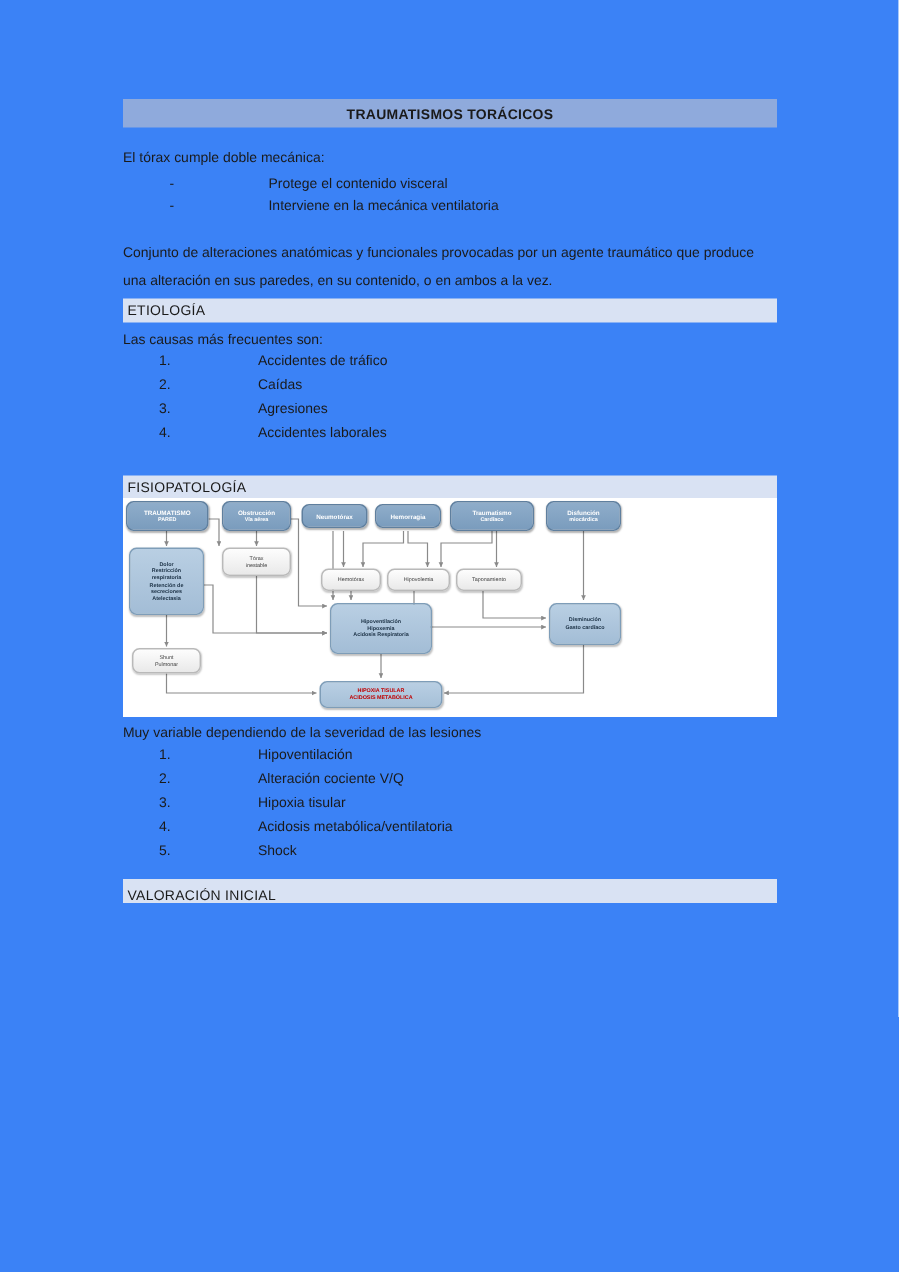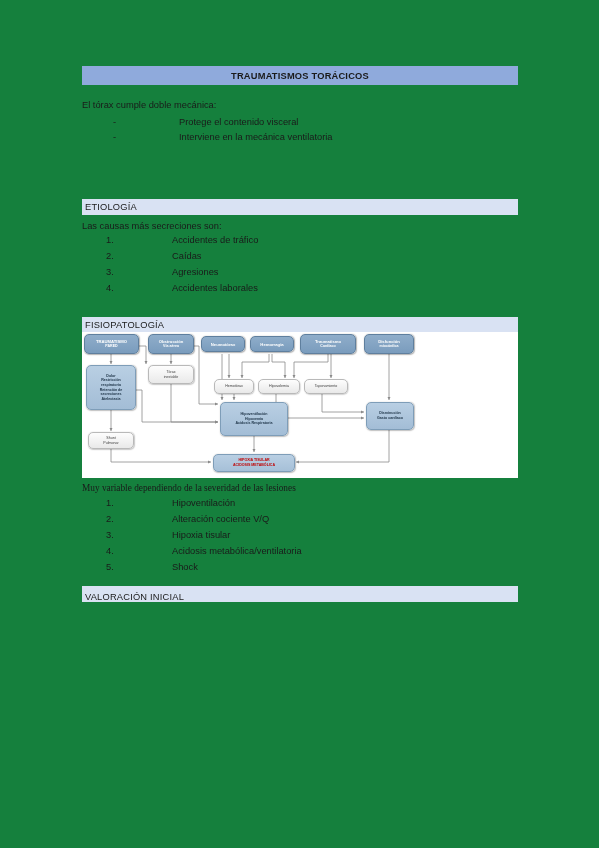--- a/index.html
+++ b/index.html
@@ -1,21 +1,21 @@
 <!DOCTYPE html>
 <html><head>
 <meta charset="utf-8">
 <style>
   html,body{margin:0;padding:0;background:#ffffff;}
   body{
     width:599px;height:848px;position:relative;overflow:hidden;
     font-family:"Liberation Sans","DejaVu Sans",sans-serif;
     color:#1a1a1a;
   }
-  .page{position:absolute;left:0;top:0;width:599px;height:848px;background:#15803d;}
+  .page{position:absolute;left:0;top:0;width:599px;height:848px;background:#3b82f6;}
 
   
   .title-band{
     position:absolute;left:82px;top:66px;width:436px;height:19px;
     background:#8faadc;
     display:flex;align-items:center;justify-content:center;
   }
   .title-band span{
     font-size:9.3px;font-weight:bold;letter-spacing:.2px;color:#1a1a1a;
   }
@@ -82,25 +82,26 @@
 
   <div class="listrow" style="left:113px;top:117px;">
     <span class="mk">-</span>
     <span class="lb">Protege el contenido visceral</span>
   </div>
   <div class="listrow" style="left:113px;top:132px;">
     <span class="mk">-</span>
     <span class="lb">Interviene en la mecánica ventilatoria</span>
   </div>
 
+  <div class="para" style="left:82px;top:159px;">Conjunto de alteraciones anatómicas y funcionales provocadas por un agente traumático que produce una alteración en sus paredes, en su contenido, o en ambos a la vez.</div>
 
   <div class="sec-band" style="top:199px;">
     <span>ETIOLOGÍA</span>
   </div>
-  <div class="txt" style="left:82px;top:220px;">Las causas más secreciones son:</div>
+  <div class="txt" style="left:82px;top:220px;">Las causas más frecuentes son:</div>
 
   <div class="listrow" style="left:106px;top:235px;">
     <span class="mk">1.</span>
     <span class="lb">Accidentes de tráfico</span>
   </div>
   <div class="listrow" style="left:106px;top:251px;">
     <span class="mk">2.</span>
     <span class="lb">Caídas</span>
   </div>
   <div class="listrow" style="left:106px;top:267px;">
@@ -229,21 +230,21 @@
       <span class="ln">Disminución</span>
       <span class="ln">Gasto cardíaco</span>
     </div>
 
     <div class="node lightblue" style="left:131px;top:122px;width:82px;height:18px;">
       <span class="ln">HIPOXIA TISULAR</span>
       <span class="ln">ACIDOSIS METABÓLICA</span>
     </div>
   </div>
 
-  <div class="txt" style="left:82px;top:482px;font-family:Liberation Serif, serif;">Muy variable dependiendo de la severidad de las lesiones</div>
+  <div class="txt" style="left:82px;top:482px;">Muy variable dependiendo de la severidad de las lesiones</div>
 
   <div class="listrow" style="left:106px;top:498px;">
     <span class="mk">1.</span>
     <span class="lb">Hipoventilación</span>
   </div>
   <div class="listrow" style="left:106px;top:514px;">
     <span class="mk">2.</span>
     <span class="lb">Alteración cociente V/Q</span>
   </div>
   <div class="listrow" style="left:106px;top:530px;">

